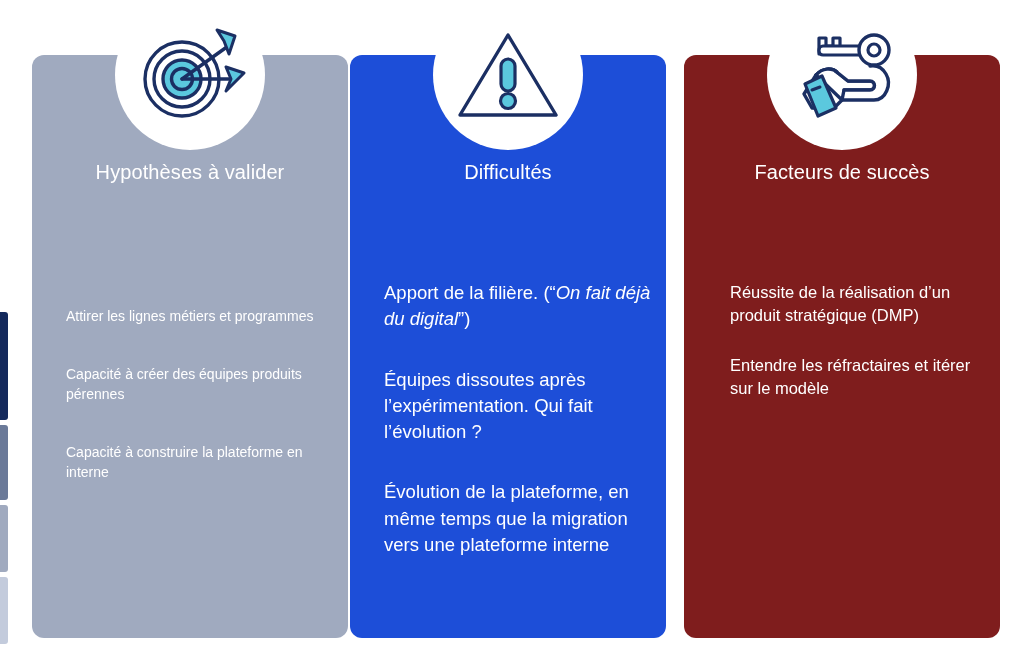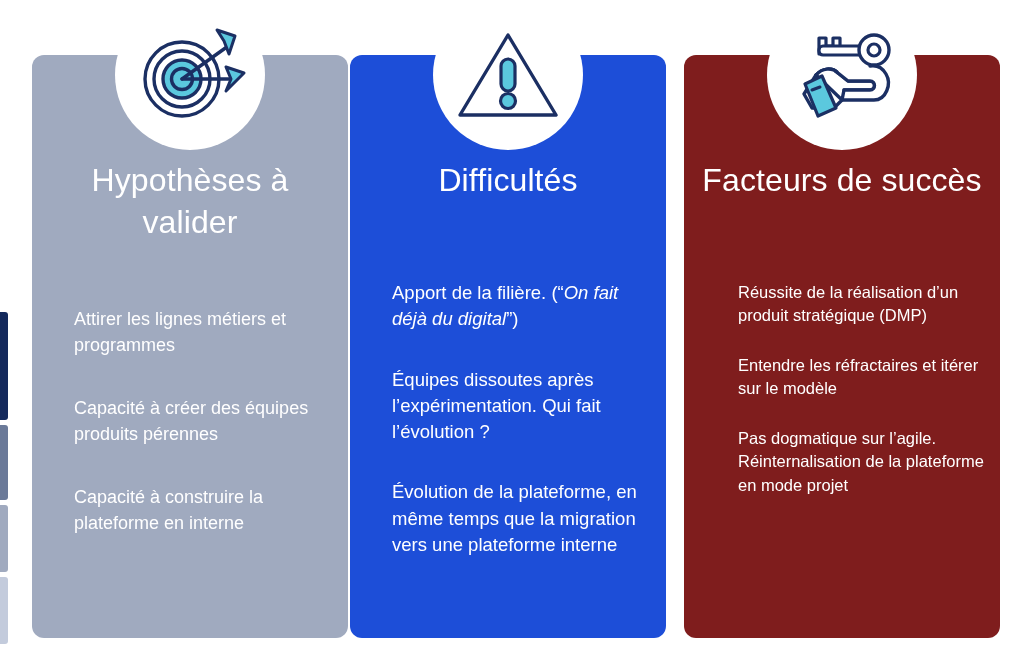--- a/index.html
+++ b/index.html
@@ -50,43 +50,43 @@
     justify-content:center;
   }
   .badge svg { display:block; }
 
   .col-title {
     position:absolute;
     top:104px;
     left:0; right:0;
     text-align:center;
     color:#ffffff;
-    font-size:32px;
+    font-size:20px;
     line-height:1.32;
     font-weight:400;
     letter-spacing:0.1px;
     padding:0 18px;
   }
 
   .body-list {
     position:absolute;
-    left:16px; right:0;
+    left:8px; right:0;
     padding:0 10px 0 26px;
   }
   .col-1 .body-list { top:252px; }
   .col-2 .body-list { top:225px; }
   .col-3 .body-list { top:226px;margin-left:12px; }
 
   .item {
     color:#ffffff;
     font-size:17.5px;
     line-height:1.42;
     font-weight:400;
   }
-  .col-1 .item { margin-bottom:38px; font-size:18px; }
+  .col-1 .item { margin-bottom:38px; font-size:14px; }
   .col-2 .item { margin-bottom:34px; font-size:18.5px; }
   .col-3 .item { margin-bottom:26px; font-size:16.5px; }
   .item:last-child { margin-bottom:0; }
   .item em { font-style:italic; }
 </style>
 </head>
 <body>
 
 <div id="slide">
 
@@ -155,17 +155,16 @@
 
           <path d="M19 56 L36 48 L50 80 L32 88 Z" fill="#5bc8de" stroke="#1b2f63" stroke-width="3.2" stroke-linejoin="round"></path>
           <path d="M26 62 L34 59" stroke="#1b2f63" stroke-width="3" stroke-linecap="round"></path>
         </svg>
       </span>
     </div>
     <div class="col-title">Facteurs de succès</div>
     <div class="body-list">
       <div class="item">Réussite de la réalisation d’un produit stratégique (DMP)</div>
       <div class="item">Entendre les réfractaires et itérer sur le modèle</div>
-      <div class="item">Pas dogmatique sur l’agile. Réinternalisation de la plateforme en  mode projet</div>
     </div>
   </div>
 
 </div>
 
 </body></html>

